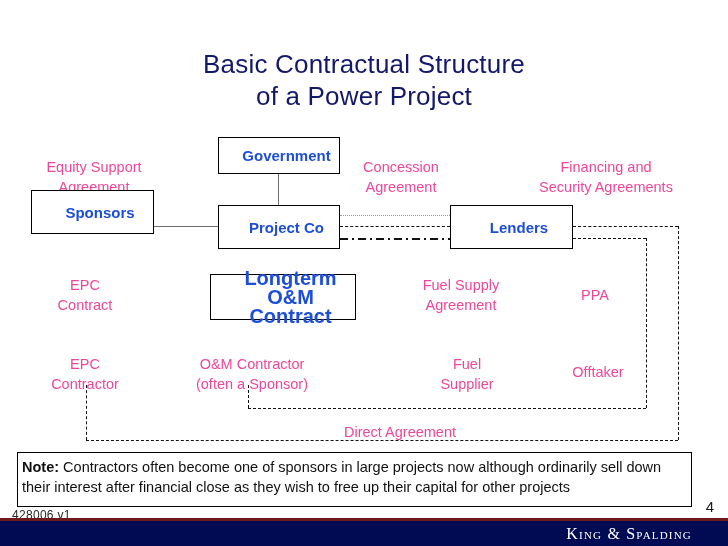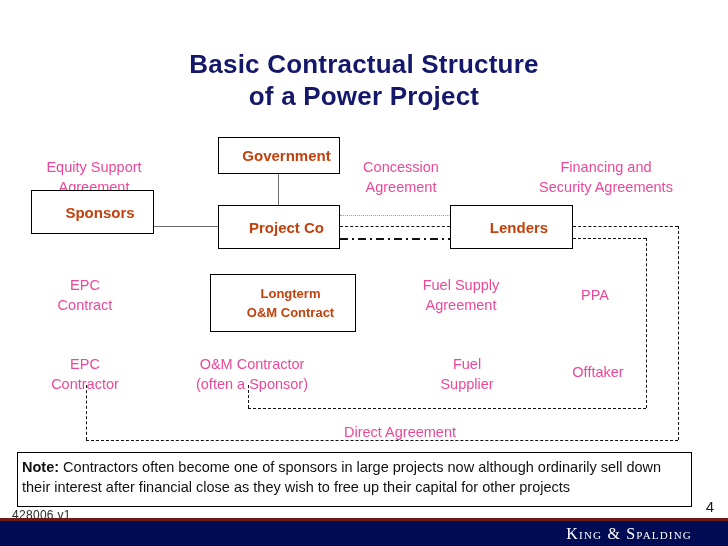--- a/index.html
+++ b/index.html
@@ -21,49 +21,49 @@
   
   .title {
     position: absolute;
     left: 0;
     top: 48px;
     width: 728px;
     text-align: center;
     color: #14186b;
     font-size: 26px;
     line-height: 32px;
-    font-weight: 700;
+    font-weight: 400;
     letter-spacing: 0.2px;
   }
   .title .line2 { display: block; }
 
   
   .box {
     position: absolute;
     border: 1.5px solid #000000;
     background: #ffffff;
     color: #14186b;
     font-weight: bold;
     font-size: 15px;
     display: flex;
     align-items: center;
     justify-content: center;
     text-align: center;
     box-sizing: border-box;
     z-index: 5;
     line-height: 19px;
   }
-  .box.black-text { color: #c2410c; padding-left: 15px; }
+  .box.black-text { color: #1d4ed8; padding-left: 15px; }
   .box .inner { width: 100%; }
 
   #box-government { left: 218px; top: 137px; width: 122px; height: 37px; }
   #box-sponsors   { left: 31px;  top: 190px; width: 123px; height: 44px; }
   #box-projectco  { left: 218px; top: 205px; width: 122px; height: 44px; }
   #box-lenders    { left: 450px; top: 205px; width: 123px; height: 44px; }
-  #box-om         { left: 210px; top: 274px; width: 146px; height: 58px; font-size: 13px;}
+  #box-om         { left: 210px; top: 274px; width: 146px; height: 46px; font-size: 20px;}
 
   
   .label {
     position: absolute;
     color: #ec4899;
     font-size: 14.5px;
     line-height: 20px;
     text-align: center;
     white-space: pre-line;
     z-index: 4;

